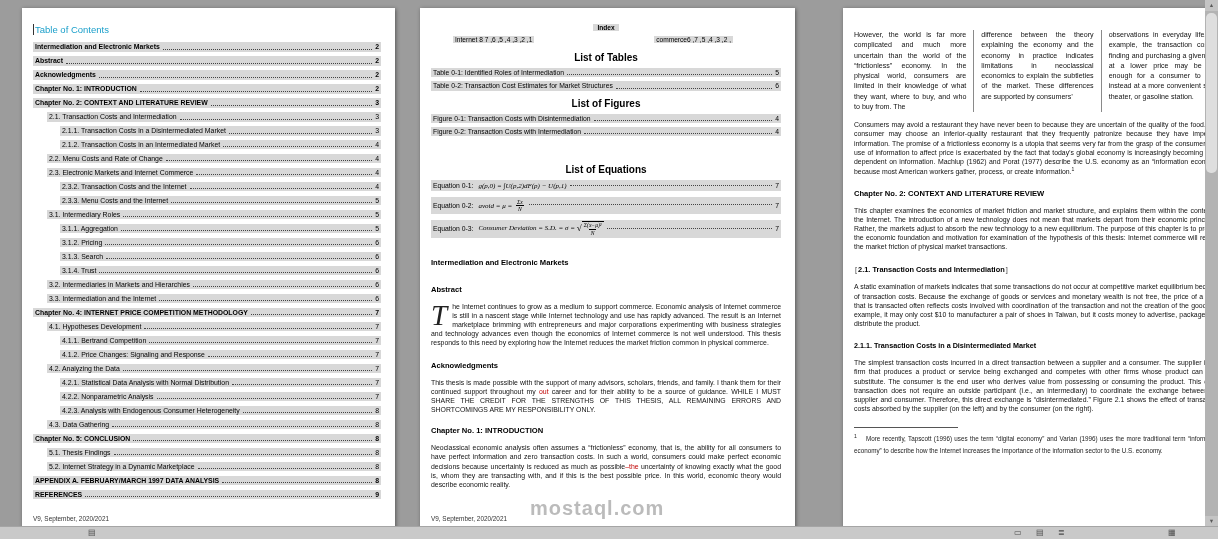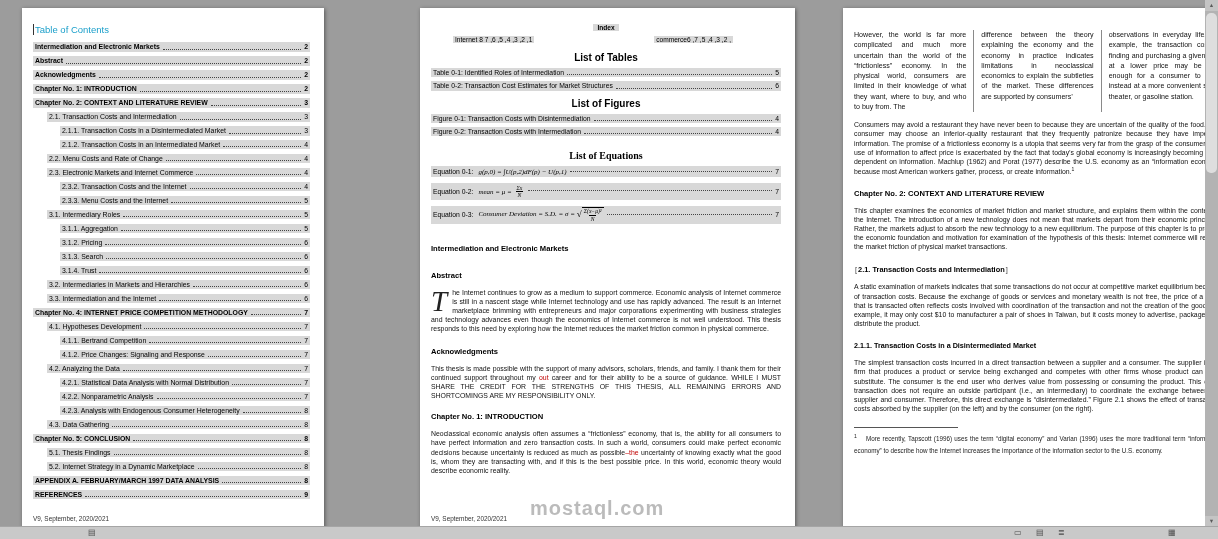--- a/index.html
+++ b/index.html
@@ -1,19 +1,19 @@
 <!DOCTYPE html>
 <html><head>
 <meta charset="utf-8">
 <style>
   html,body{margin:0;padding:0;}
   body{font-family:"Liberation Sans",sans-serif;}
   #app{position:relative;width:1218px;height:539px;background:#9c9c9c;overflow:hidden;}
   .page{position:absolute;top:8px;height:521px;background:#ffffff;box-shadow:1px 1px 4px rgba(0,0,0,.45);overflow:hidden;}
-  #page1{left:22px;width:302px;}
+  #page1{left:22px;width:373px;}
   #page2{left:420px;width:375px;}
   #page3{left:843px;width:392px;}
   .inner{padding:16px 14px 0 11px;position:relative;height:100%;box-sizing:border-box;}
 
   
   .toc-title-row{display:flex;align-items:center;margin-bottom:7px;}
   .caret{display:inline-block;width:1px;height:11px;background:#333;margin-right:1px;}
   .toc-title{color:#1a9fca;font-size:9.5px;}
   .toc-row{display:flex;align-items:flex-end;background:#d8d8d8;font-size:6.9px;color:#000;
            padding:1px 2px;margin-bottom:4.4px;line-height:1.1;}
@@ -294,33 +294,33 @@
             <span class="toc-dots"></span>
             <span>4</span>
           </div>
           <div class="list-row">
             <span>Figure 0-2: Transaction Costs with Intermediation</span>
             <span class="toc-dots"></span>
             <span>4</span>
           </div>
         </div>
 
-      <div class="center-head" style="margin-top:14px;font-family:Liberation Serif, serif;">List of Equations</div>
+      <div class="center-head" style="margin-top:28px;">List of Equations</div>
 
       <div class="eq-row">
         <span class="eq-label">Equation 0-1:</span>
         <span class="eq-formula">g(p,0) = ∫U(p,2)dF(p) − U(p,1)</span>
         <span class="toc-dots"></span>
         <span>7</span>
       </div>
 
       <div class="eq-row">
         <span class="eq-label">Equation 0-2:</span>
         <span class="eq-formula">
-          <span>mean = μ =</span>
+          <span>avoid = μ =</span>
           <span class="frac">
               <span class="num">Σx</span>
               <span class="den">N</span>
             </span>
         </span>
         <span class="toc-dots"></span>
         <span>7</span>
       </div>
 
       <div class="eq-row">

